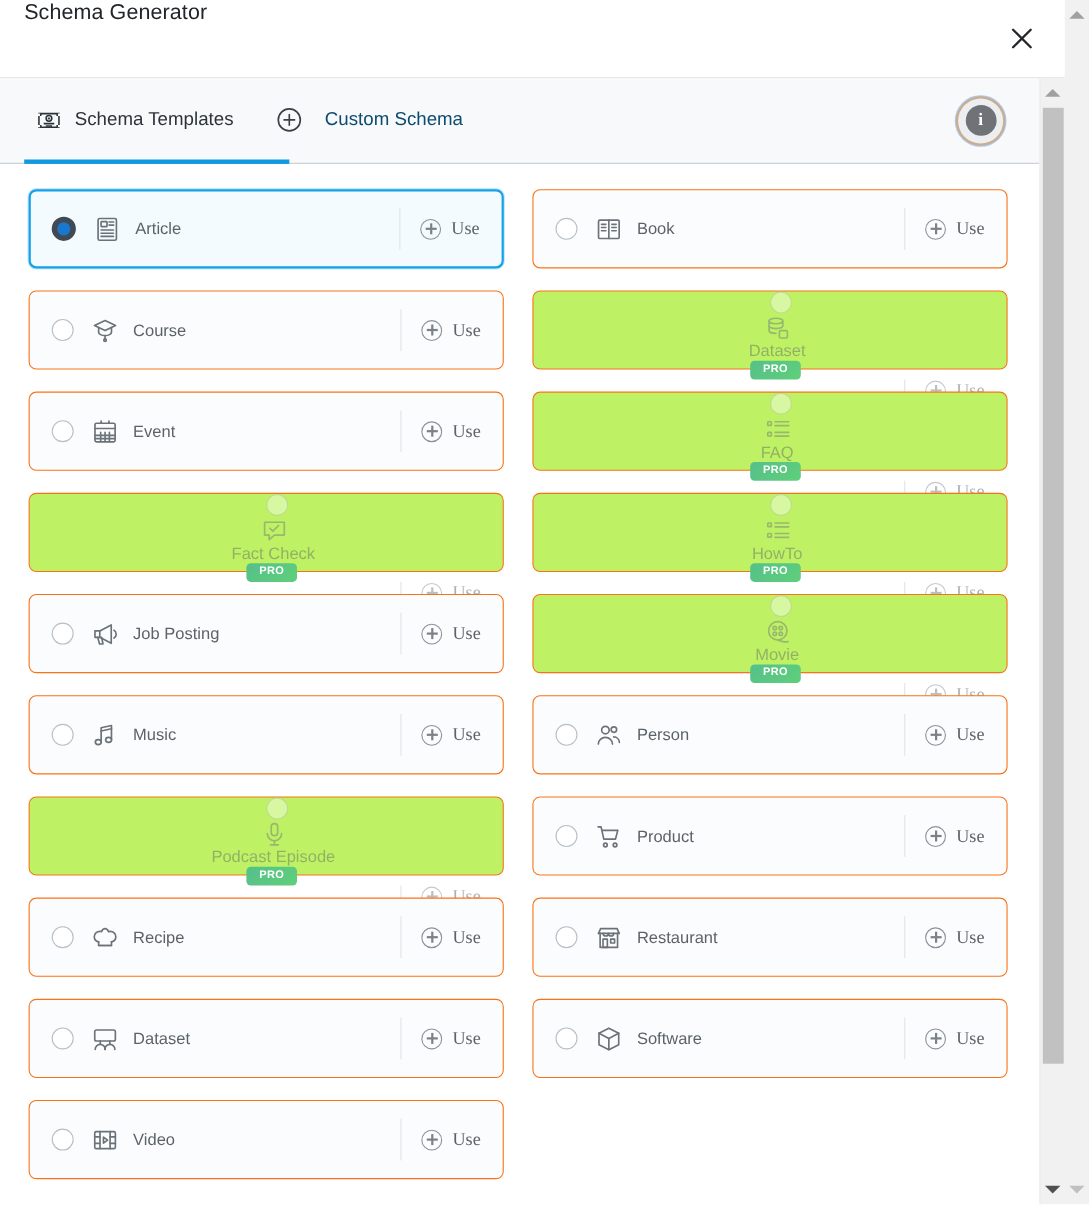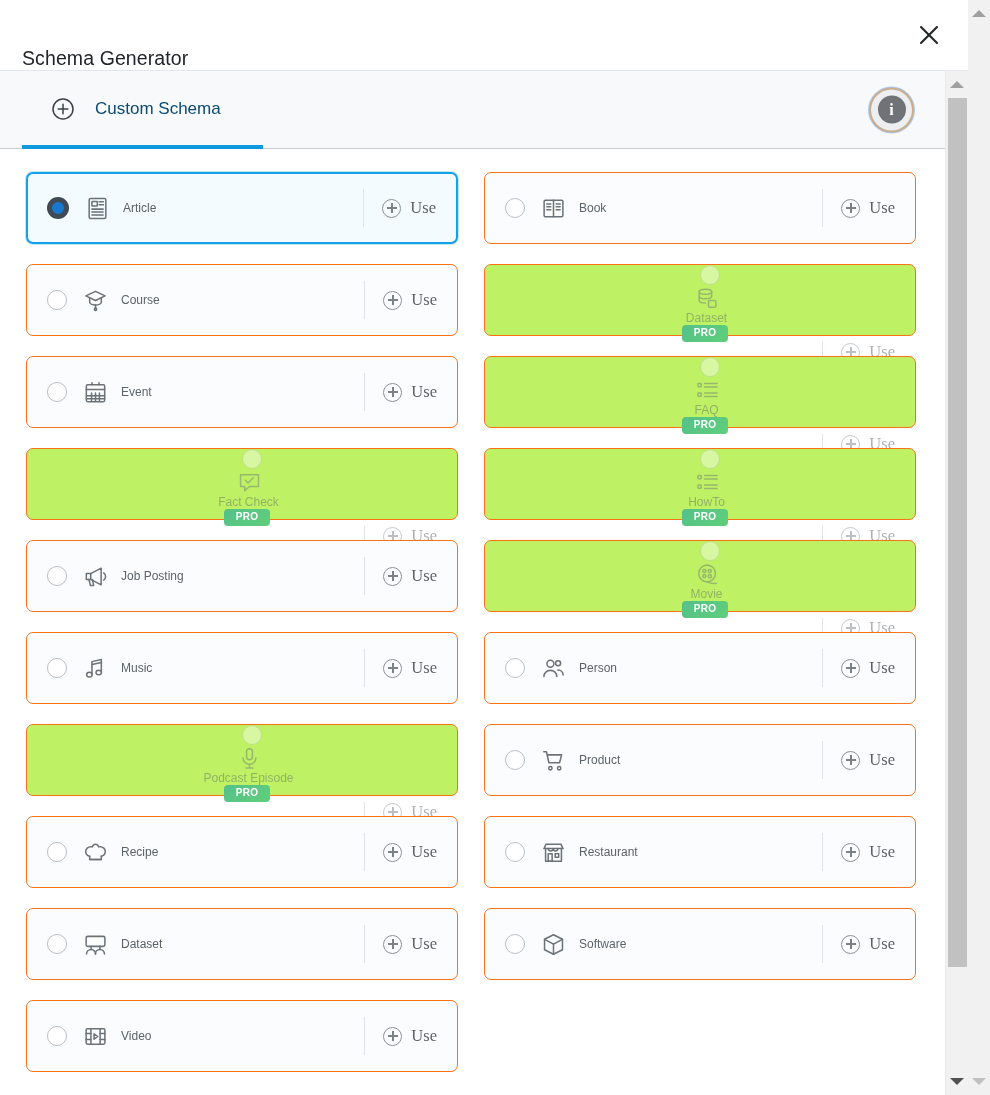--- a/index.html
+++ b/index.html
@@ -12,21 +12,21 @@
   }
 
   #root { position: relative; width: 990px; height: 1095px; background: #fff; }
 
   
   .modal-header {
     position: absolute; left: 0; top: 0;
     width: 968px; height: 71px;
     background: #ffffff;
     border-bottom: 1px solid #e3e6ea;
-    display: flex; align-items: flex-end;
+    display: flex; align-items: flex-start;
   }
   .modal-title {
     margin-left: 22px;
     font-size: 19.5px;
     color: #212529;
     font-weight: 400;
     letter-spacing: 0.1px;
   }
   .close-btn {
     position: absolute; right: 22px; top: 50%; transform: translateY(-50%);
@@ -135,21 +135,21 @@
   }
   .type-icon {
     margin-left: 15px;
     width: 26px; height: 26px;
     display: flex; align-items: center; justify-content: center;
     color: #6b7278;
     flex: 0 0 auto;
   }
   .card-label {
     margin-left: 13px;
-    font-size: 12px;
+    font-size: 15px;
     color: #5c6368;
     white-space: nowrap;
   }
   .pro-badge {
     margin-left: 10px;
     display: inline-block;
     padding: 3px 12px 4px;
     border-radius: 4px;
     background: linear-gradient(135deg, #55c08a 0%, #5fcf7a 100%);
     color: #ffffff;
@@ -226,20 +226,33 @@
       <svg width="26" height="26" viewBox="0 0 26 26" fill="none" stroke="#242729" stroke-width="2.1" stroke-linecap="round">
         <line x1="5" y1="5" x2="21" y2="21"></line>
           <line x1="21" y1="5" x2="5" y2="21"></line>
       </svg>
     </div>
   </div>
 
   <div class="tabbar">
     <div class="tabs">
 
+      <div class="tab">
+        <span class="tab-icon">
+          <svg width="23" height="23" viewBox="0 0 24 24" fill="none" stroke="#2c3338" stroke-width="1.5">
+            <path d="M2.5 5.5h19v13h-19z"></path>
+            <path d="M2.5 5.5v2.2M2.5 16.3v2.2M21.5 5.5v2.2M21.5 16.3v2.2" stroke="#fff" stroke-width="2.4"></path>
+            <path d="M4.2 5.5v2.2M4.2 16.3v2.2M19.8 5.5v2.2M19.8 16.3v2.2"></path>
+            <circle cx="12" cy="10" r="2.7"></circle>
+            <path d="M12 8.6l.45.95 1.05.12-.8.72.23 1.03-.93-.55-.93.55.23-1.03-.8-.72 1.05-.12z" fill="#2c3338" stroke="none"></path>
+            <path d="M7 15h10M9 17.2h6"></path>
+          </svg>
+        </span>
+        <span class="tab-label">Schema Templates</span>
+      </div>
 
       <div class="tab inactive" style="margin-left:18px;">
         <span class="tab-icon">
           <svg width="24" height="24" viewBox="0 0 24 24" fill="none" stroke="#3a4248" stroke-width="1.5">
             <circle cx="12" cy="12" r="10"></circle>
             <path d="M12 7.2v9.6M7.2 12h9.6" stroke-linecap="round"></path>
           </svg>
         </span>
         <span class="tab-label">Custom Schema</span>
       </div>

